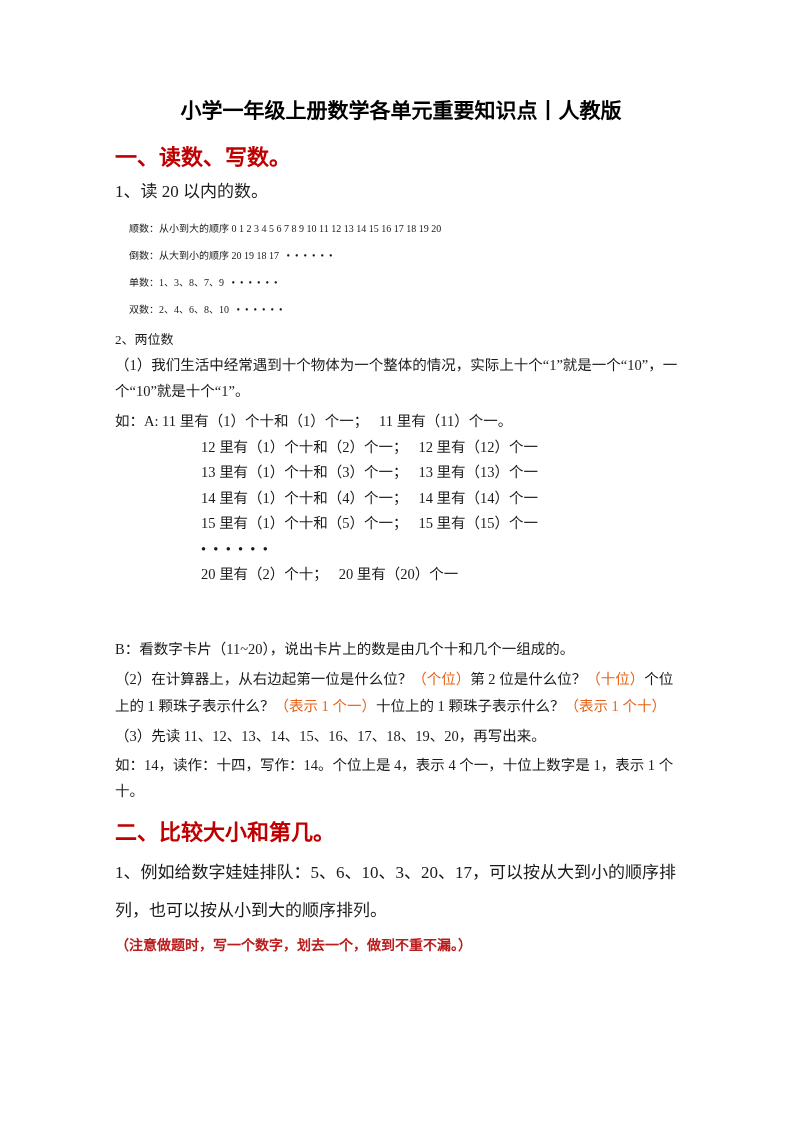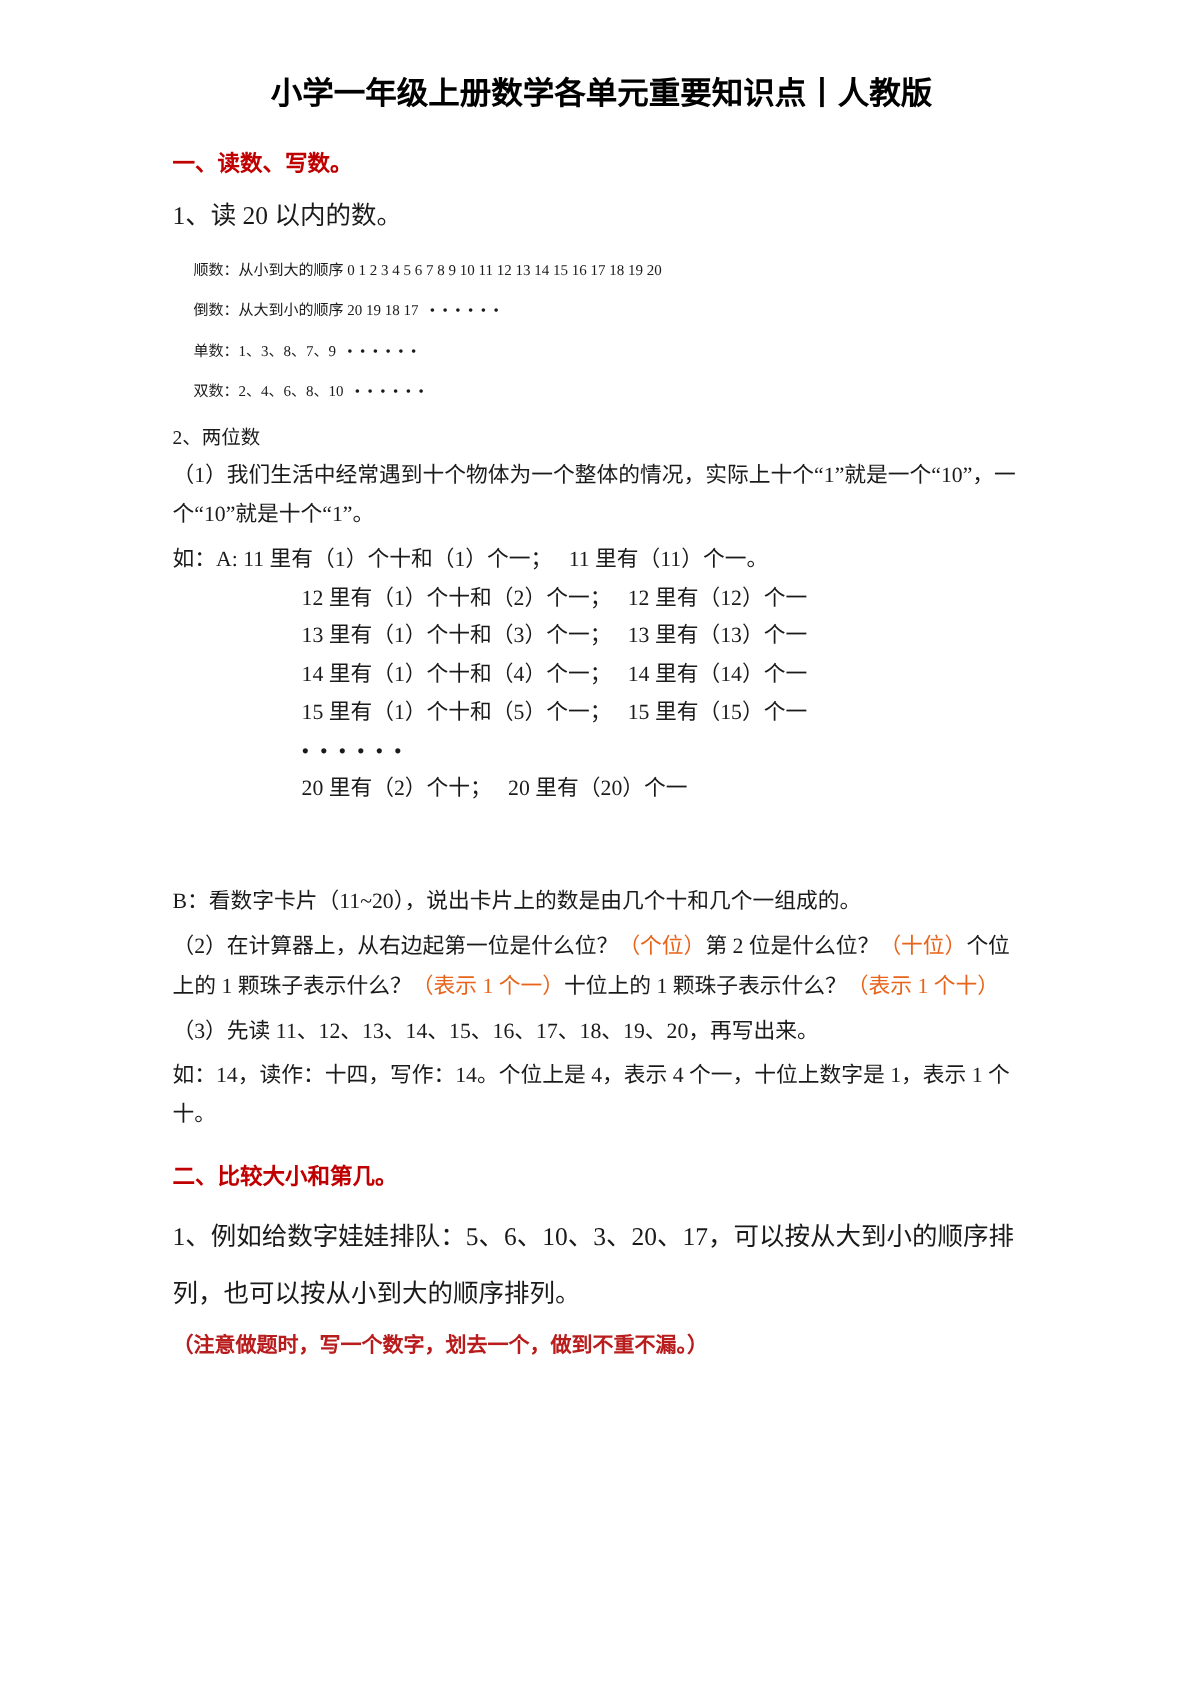--- a/index.html
+++ b/index.html
@@ -3,37 +3,37 @@
 <meta charset="utf-8">
 <style>
   * { margin: 0; padding: 0; box-sizing: border-box; }
   html, body { background: #ffffff; }
   body { font-family: "Liberation Serif", "DejaVu Serif", serif; color: #1a1a1a; }
 
   .page {
     width: 793px;
     height: 1122px;
     background: #ffffff;
-    padding: 48px 106px 30px 115px;
+    padding: 96px 106px 30px 115px;
     overflow: hidden;
   }
 
   .doc-title {
     font-family: "Liberation Sans", sans-serif;
     font-size: 21px;
     font-weight: 700;
     text-align: center;
     line-height: 30px;
     margin-bottom: 21px;
     color: #000;
   }
 
   .sec-heading {
     font-family: Liberation Sans, sans-serif;
-    font-size: 15px;
+    font-size: 22px;
     font-weight: 700;
     color: var(--heading-red, #c00000);
     line-height: 22px;
     margin-bottom: 11px;
   }
   .sec-heading.second { margin-top: 18px; margin-bottom: 10px; }
 
   .lead {
     font-size: 17px;
     line-height: 24px;

